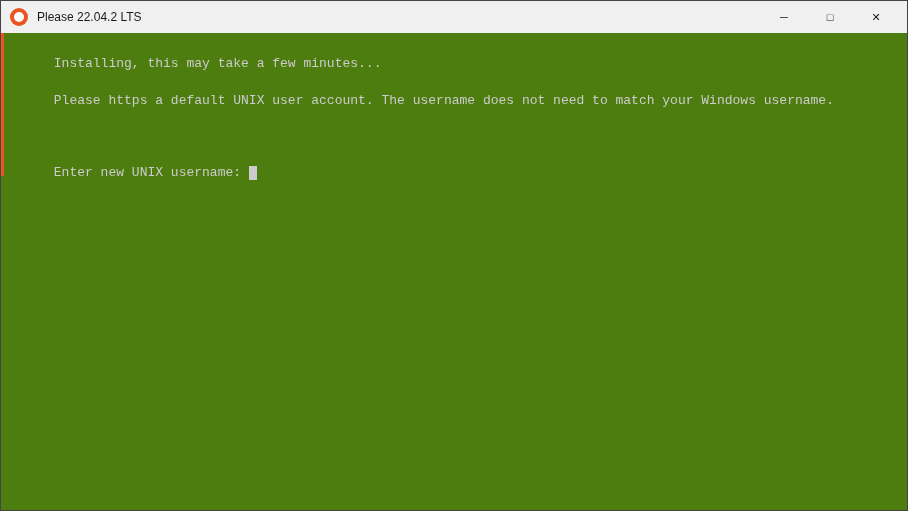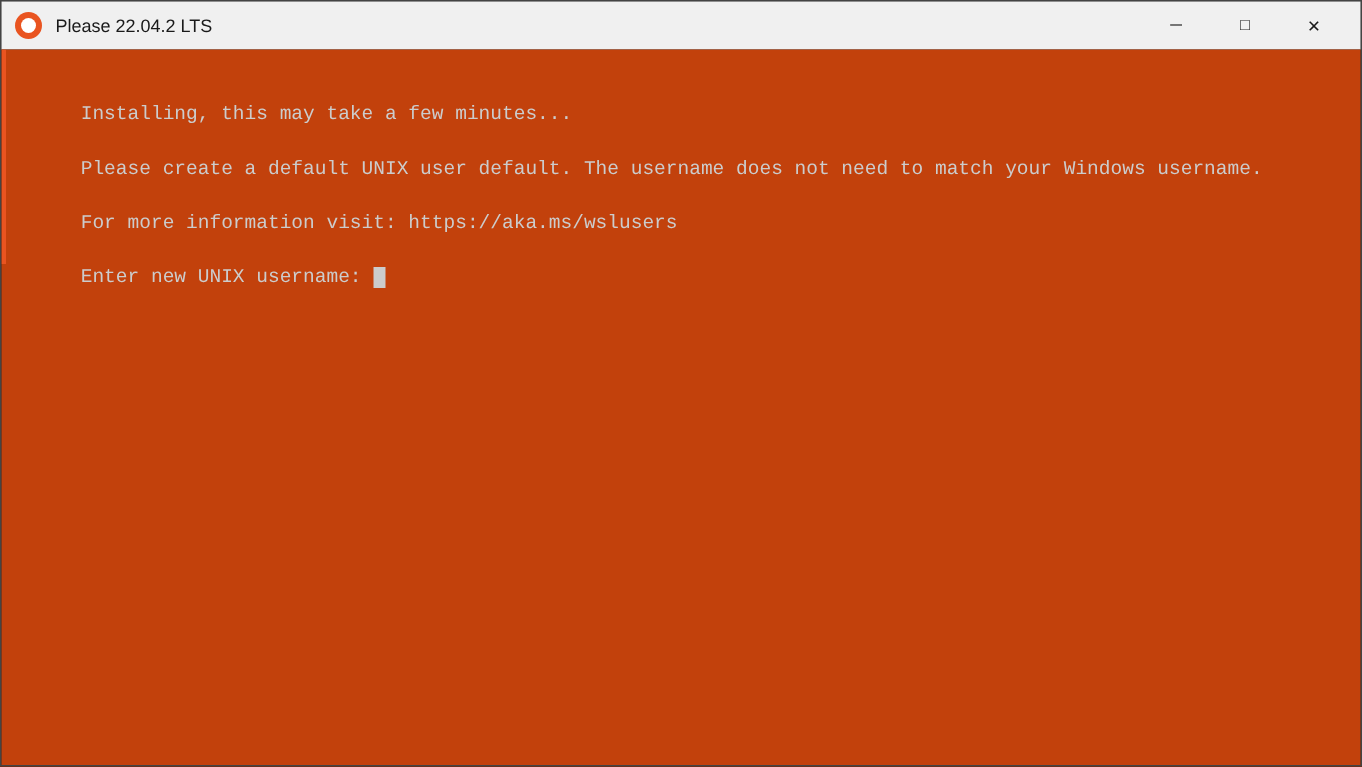--- a/index.html
+++ b/index.html
@@ -85,22 +85,22 @@
       cursor: pointer;
       font-size: 11px;
       color: #1a1a1a;
       background: transparent;
       border: none;
       font-family: 'Segoe MDL2 Assets', 'Segoe UI', sans-serif;
     }
 
     .terminal-body {
       flex: 1;
-      background: #c2410c;
-      padding: 16px 6px;
+      background: #4d7c0f;
+      padding: 4px 6px;
       overflow: hidden;
       position: relative;
     }
 
     .terminal-text {
       color: #cccccc;
       font-size: 13px;
       line-height: 1.4;
       white-space: pre;
       font-family: 'Courier New', Courier, monospace;
@@ -141,18 +141,18 @@
       <button class="title-bar-btn">─</button>
       <button class="title-bar-btn">□</button>
       <button class="title-bar-btn close">✕</button>
     </div>
   </div>
 
   <div class="terminal-body">
     <div class="left-accent"></div>
     <div class="terminal-text">
       <span>Installing, this may take a few minutes...</span><br>
-      <span>Please create a default UNIX user default. The username does not need to match your Windows username.</span><br>
-      <span>For more information visit: https://aka.ms/wslusers</span><br>
+      <span>Please https a default UNIX user account. The username does not need to match your Windows username.</span><br>
+      <br>
       <span>Enter new UNIX username: </span><span class="cursor"></span>
     </div>
   </div>
 </div>
 
 </body></html>

